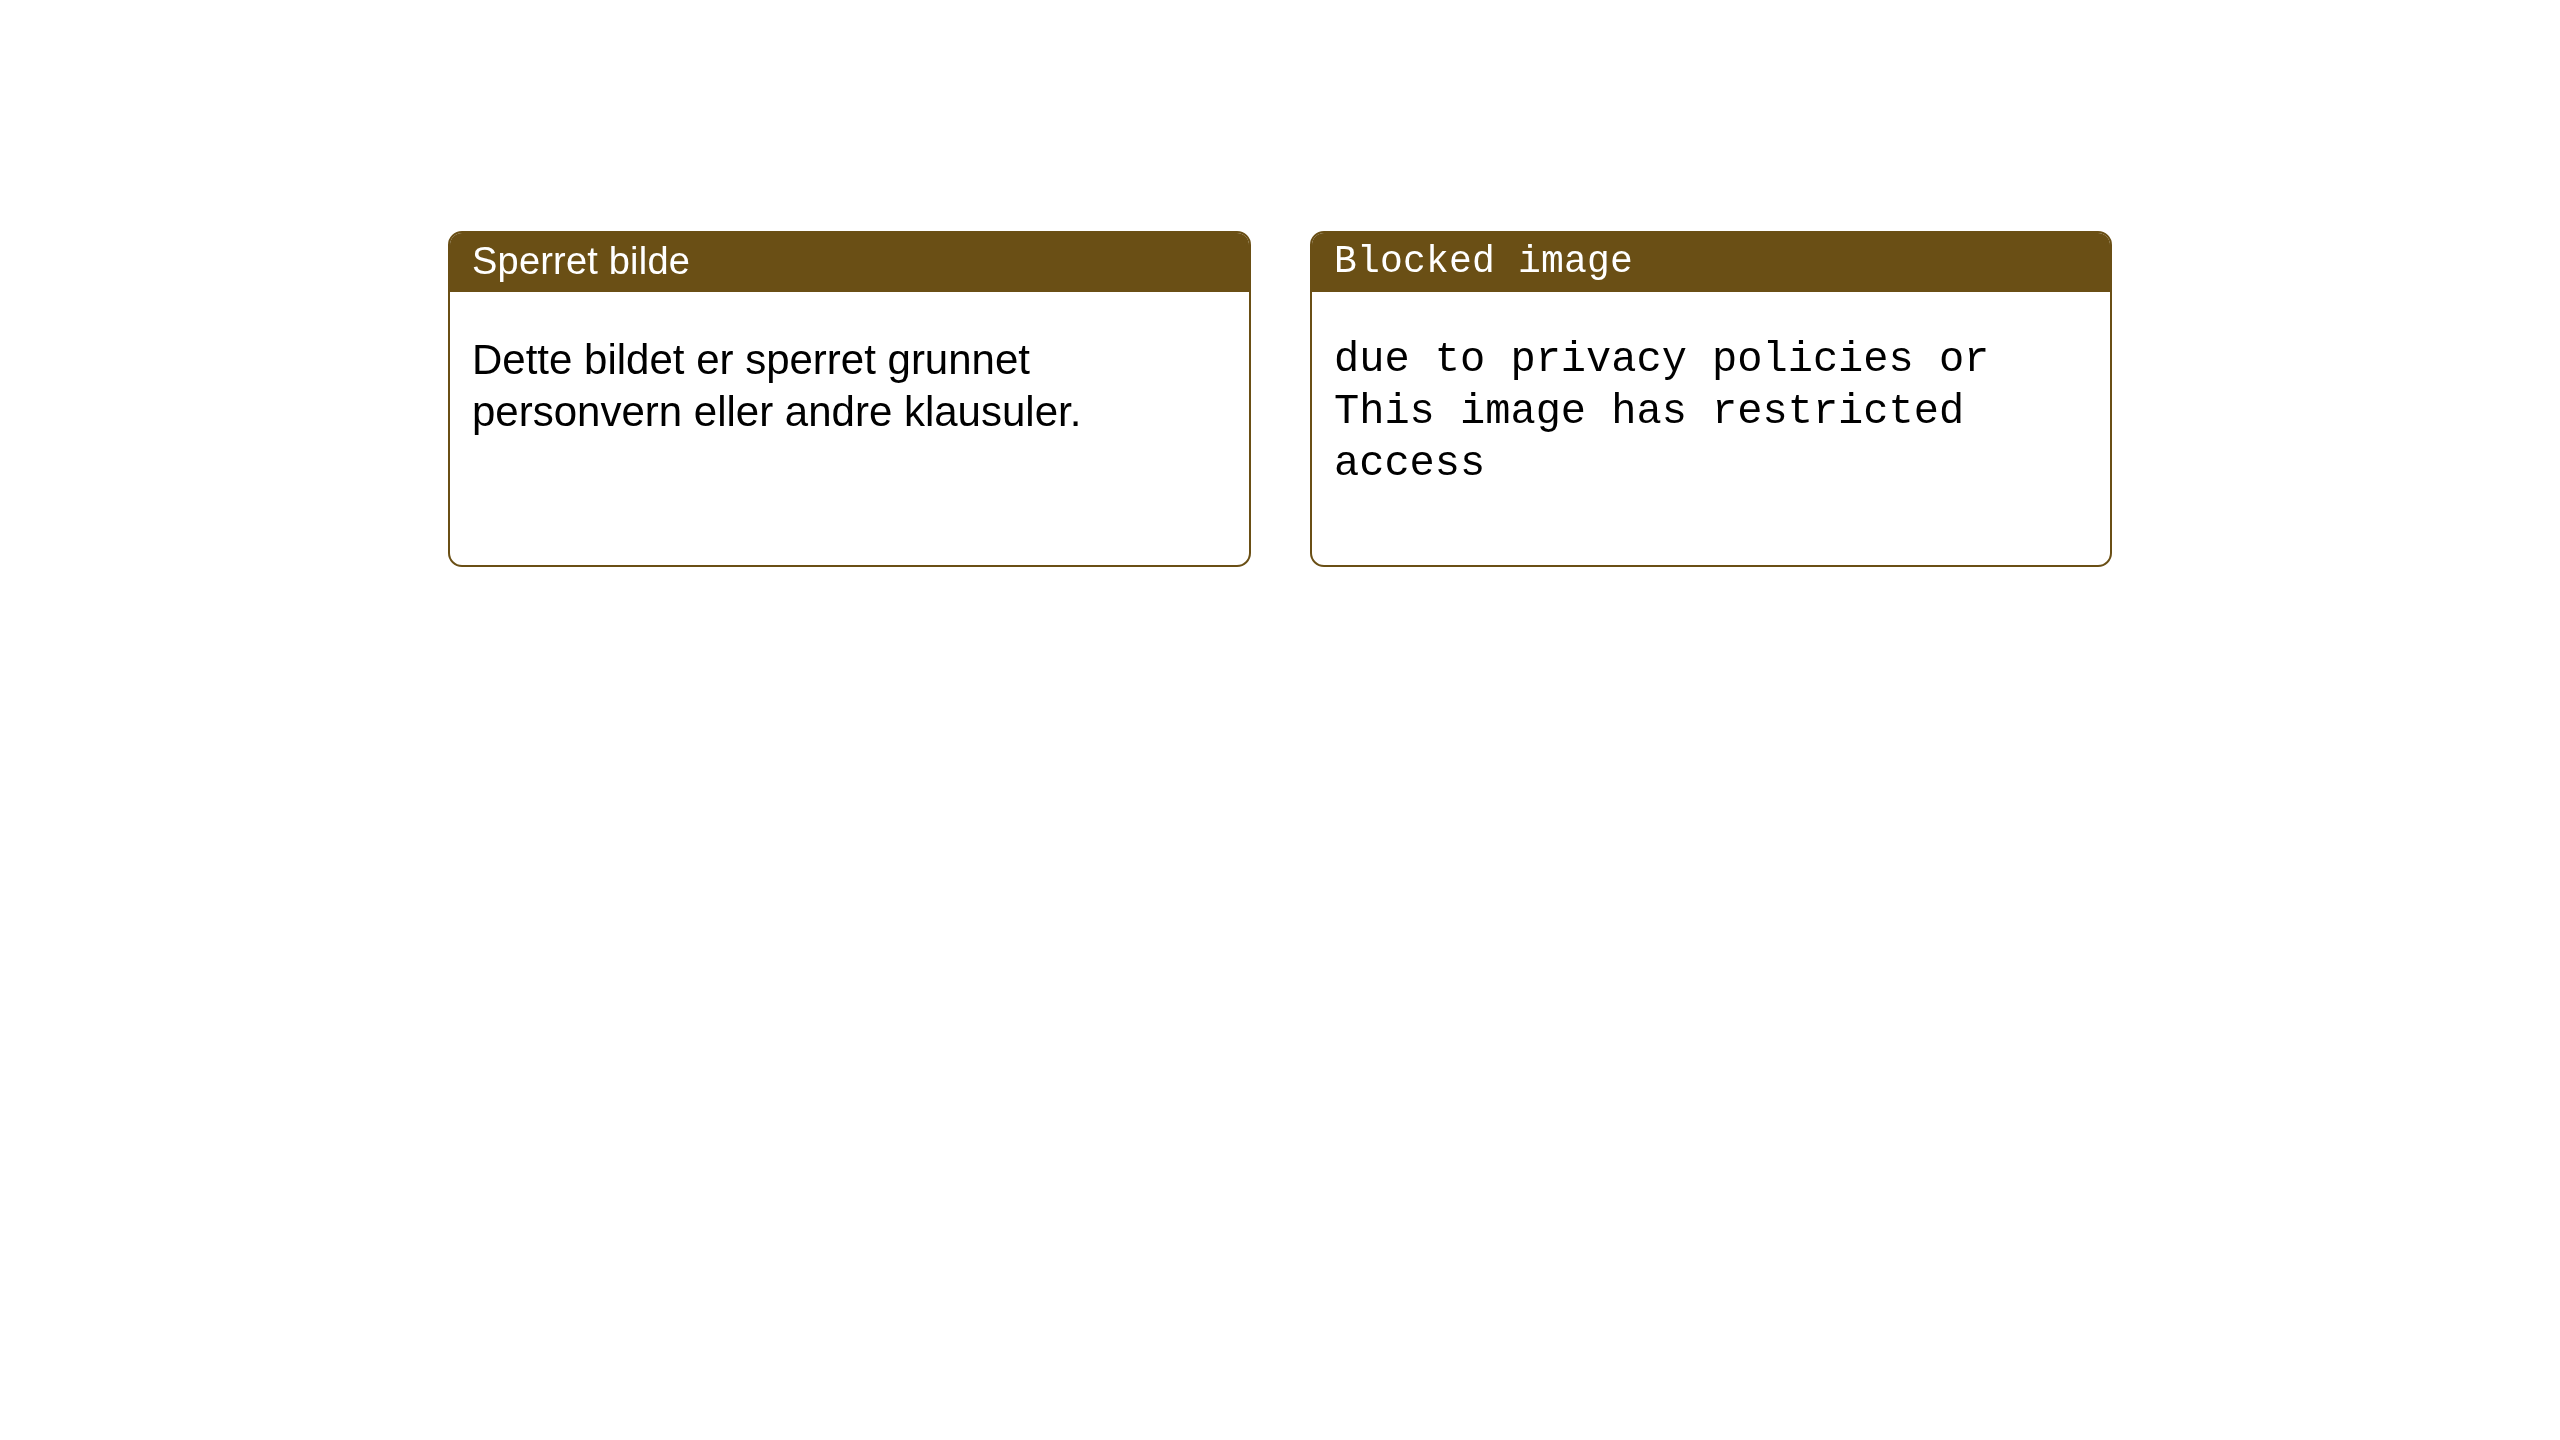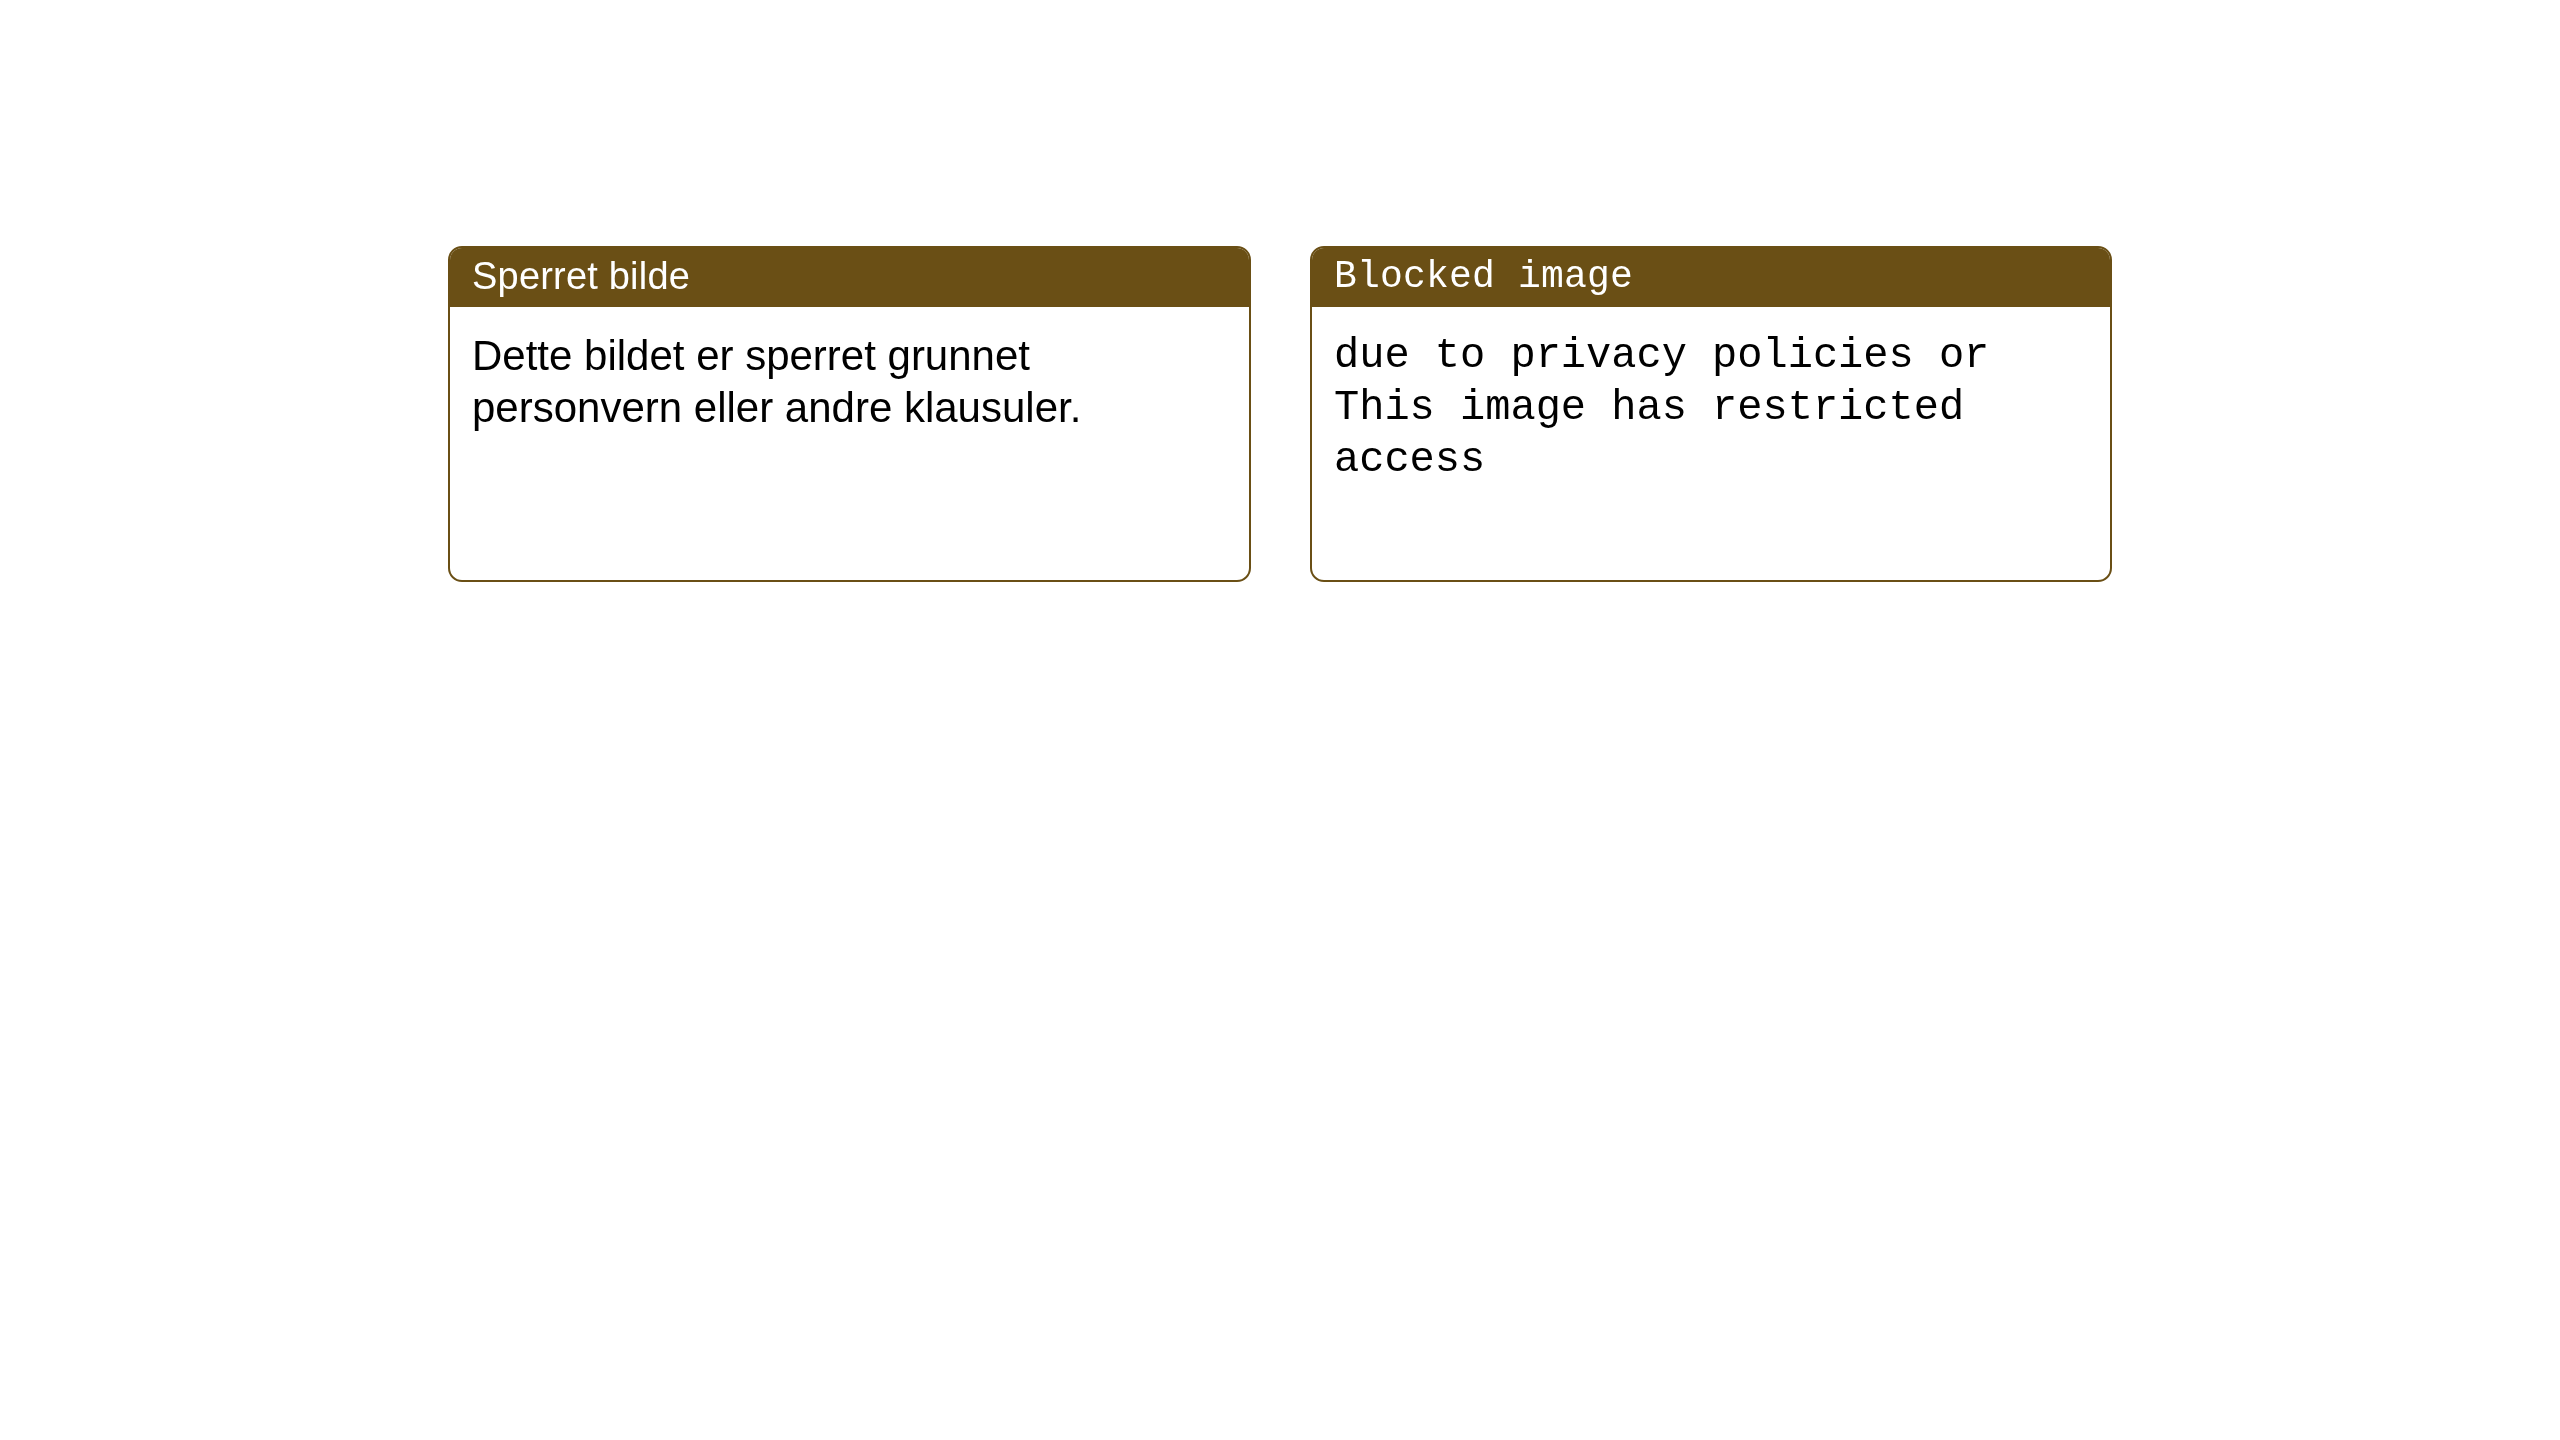--- a/index.html
+++ b/index.html
@@ -6,41 +6,41 @@
   html, body {
     width: 2560px;
     height: 1440px;
     background: #ffffff;
     font-family: "Liberation Sans", "DejaVu Sans", sans-serif;
     position: relative;
     overflow: hidden;
   }
   .card {
     position: absolute;
-    top: 246px;
+    top: 231px;
     height: 336px;
     background: #ffffff;
     border: 2px solid #6a4f15;
     border-radius: 14px;
     overflow: hidden;
   }
   .card--left  { left: 448px;  width: 803px; }
   .card--right { left: 1310px; width: 802px; font-family: Liberation Mono, monospace; }
   .card__header {
     height: 59px;
     background: #6a4f15;
     color: #ffffff;
     display: flex;
     align-items: center;
     padding: 0 22px 3px 22px;
     font-size: 38px;
     letter-spacing: 0.2px;
   }
   .card__body {
-    padding: 23px 22px 0 22px;
+    padding: 42px 22px 0 22px;
     color: #000000;
     font-size: 42px;
     line-height: 52px;
   }
 </style>
 </head>
 <body>
 
 <div class="card card--left">
   <div class="card__header">

